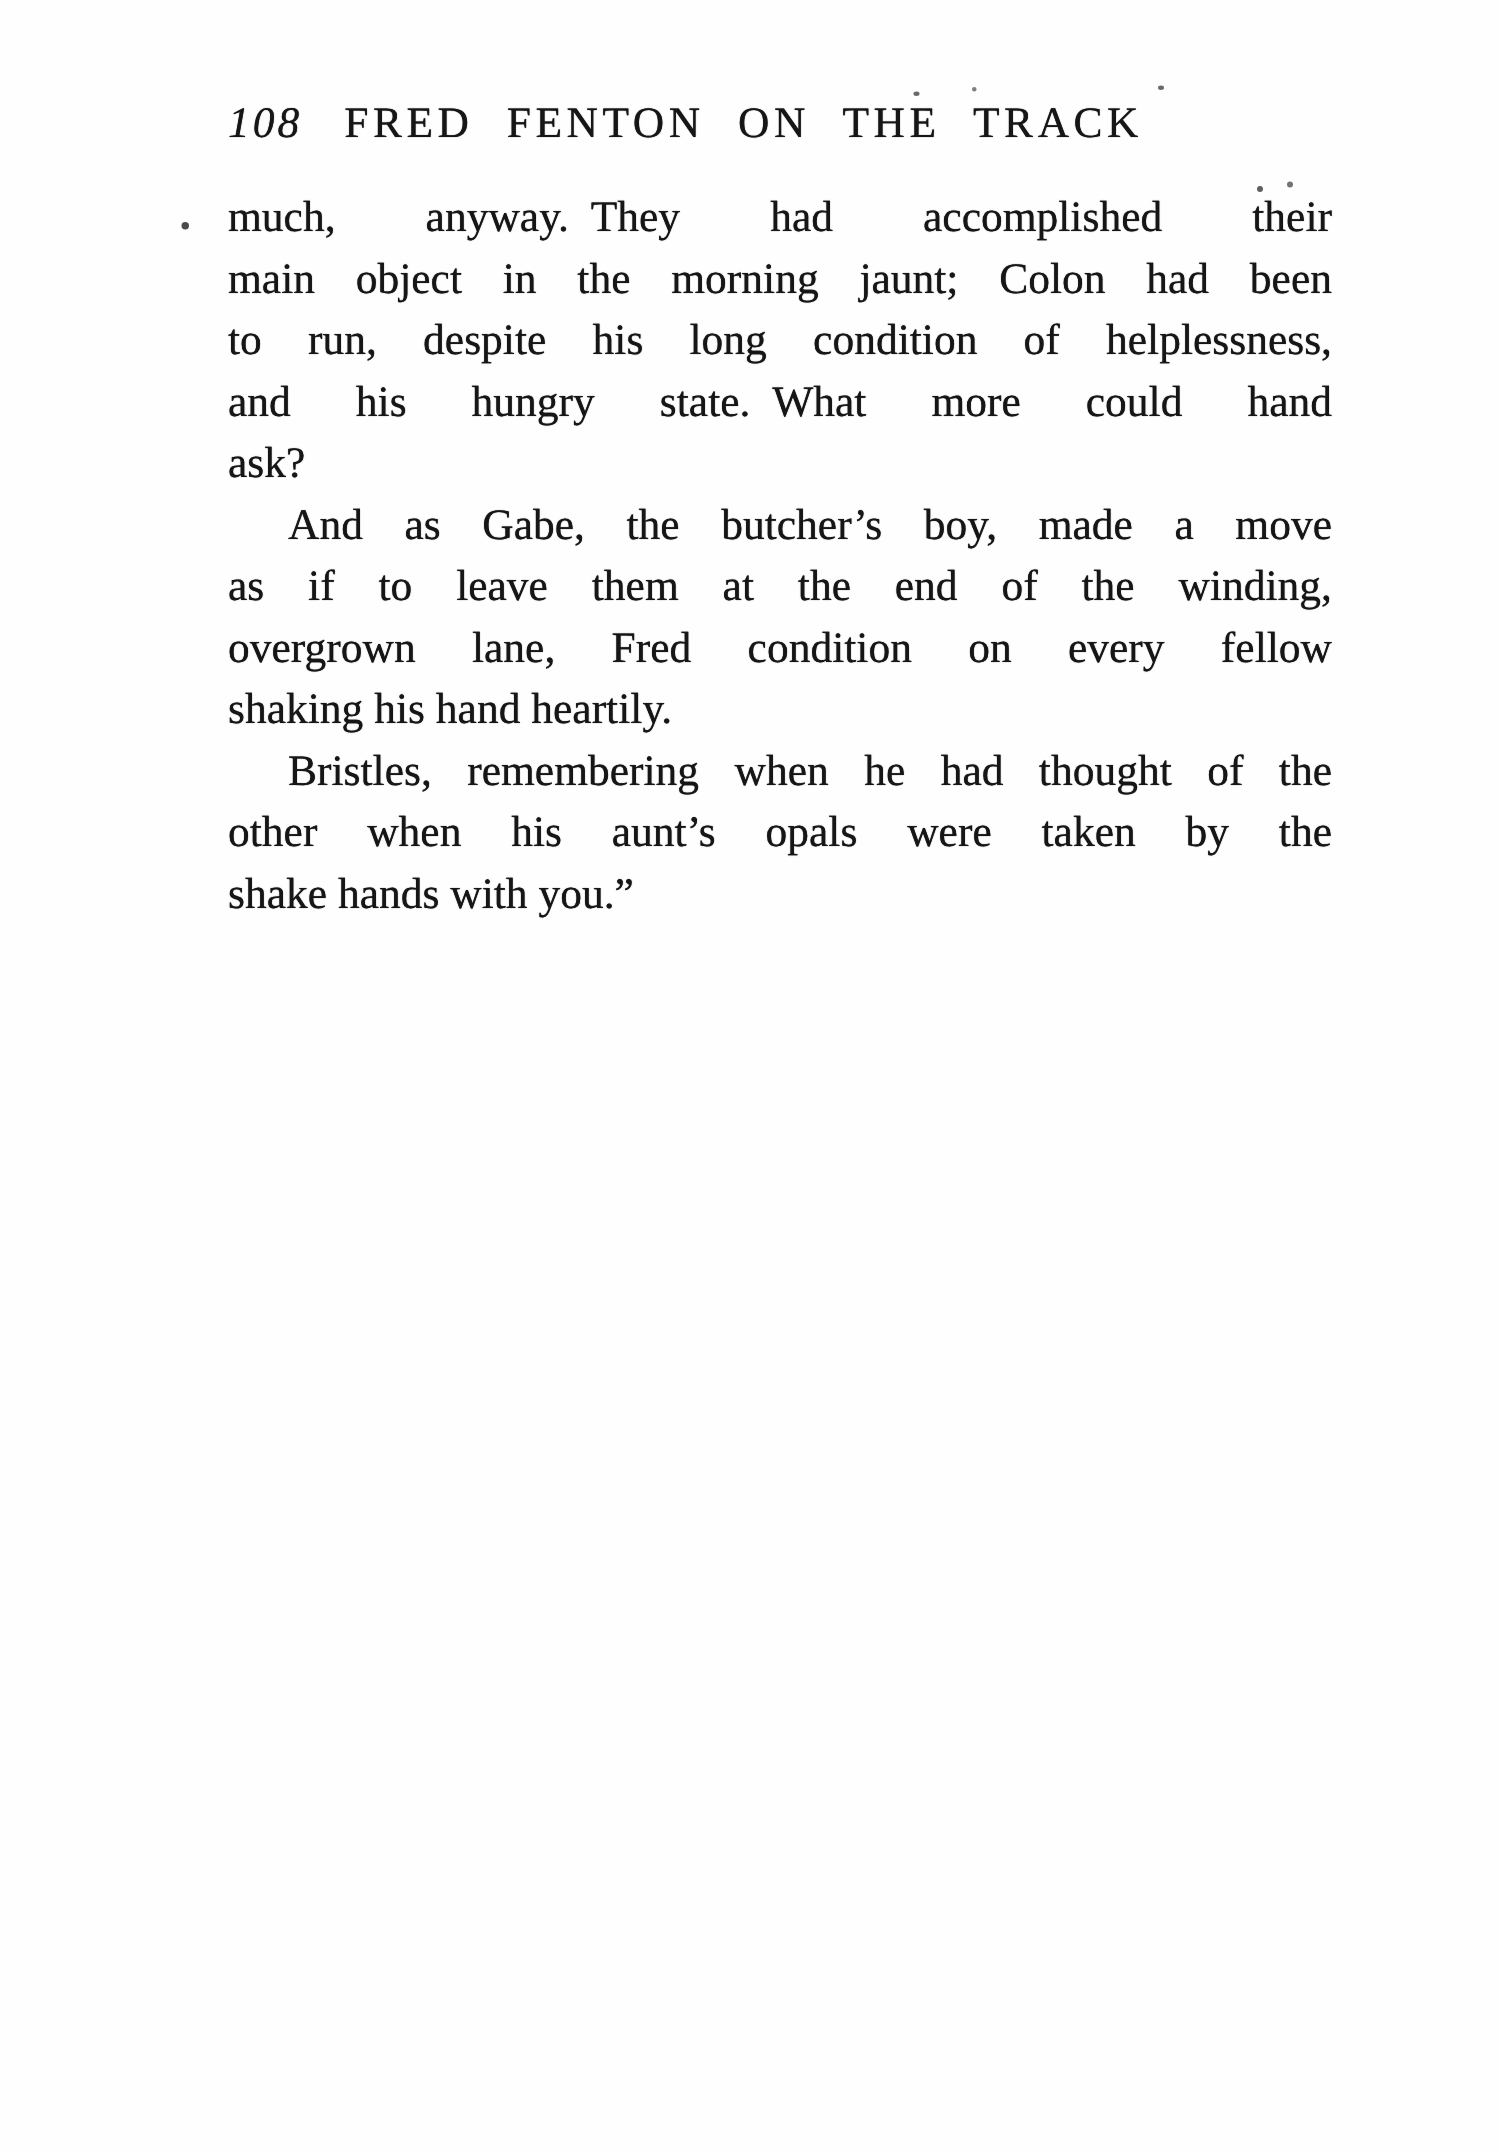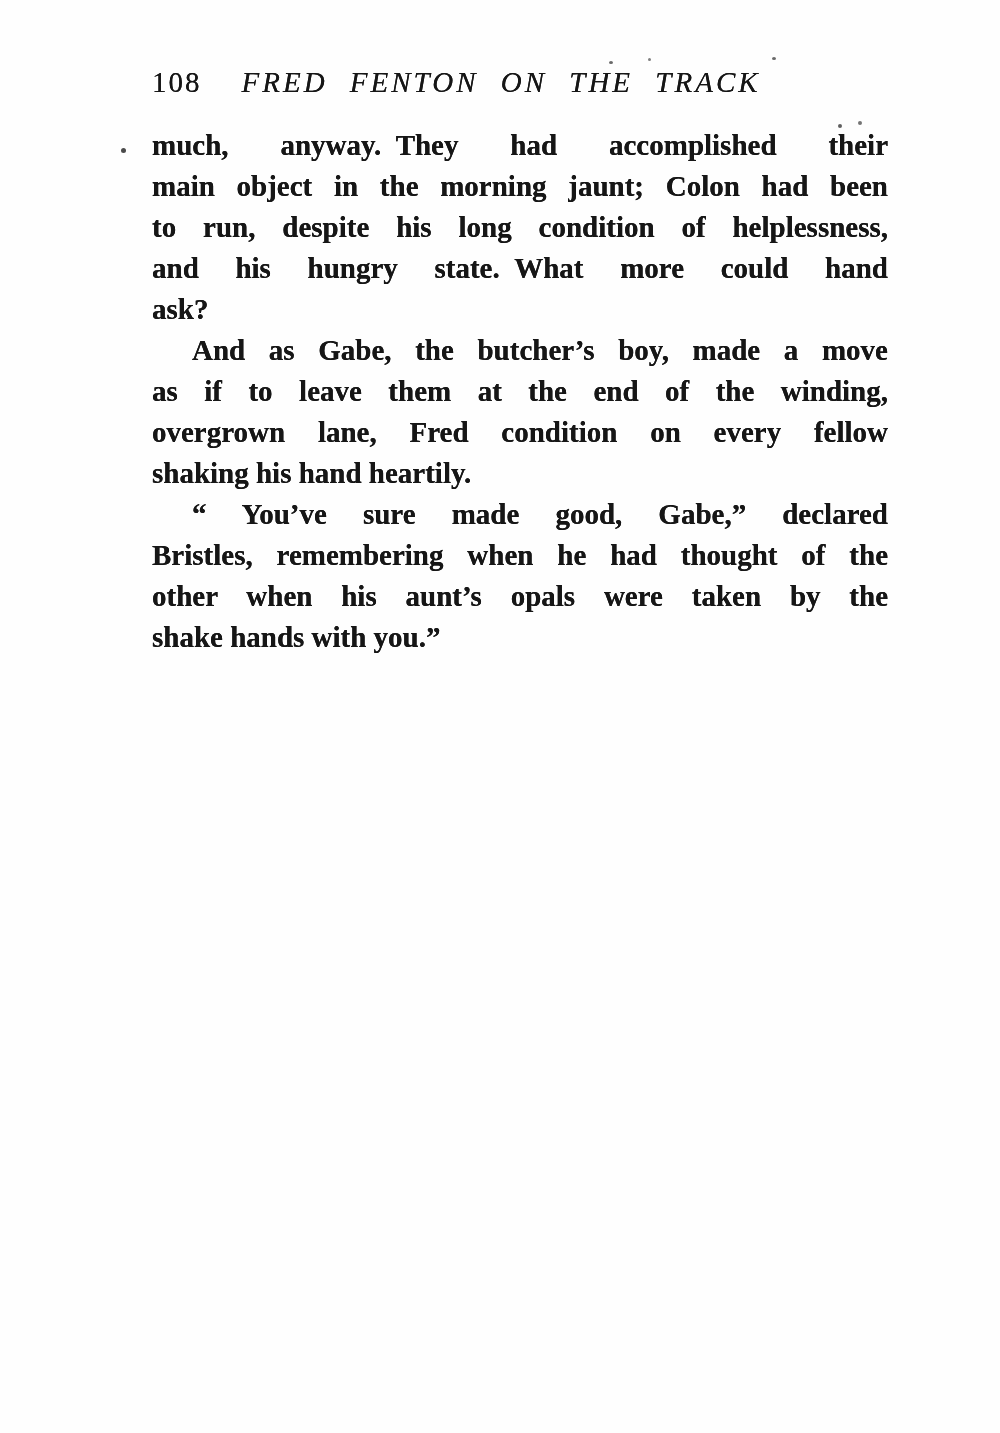--- a/index.html
+++ b/index.html
@@ -23,37 +23,37 @@
     width: 736px;
     display: flex;
     align-items: baseline;
     font-size: 29px;
     line-height: 40px;
     white-space: nowrap;
     text-shadow: 0 0 0.6px currentColor;
   }
   .page-number {
     letter-spacing: 2px;
-    margin-right: 40px;
+    margin-right: 28px;
+    font-style: italic;
   }
   .running-title {
     letter-spacing: 3px;
     word-spacing: 12px;
-    font-style: italic;
   }
   .page-body {
     position: absolute;
     top: 125px;
     left: 152px;
     width: 736px;
     font-size: 29px;
     line-height: 41px;
     text-shadow: 0 0 0.6px currentColor;
   }
-  .paragraph { margin: 0; font-weight: bold; }
+  .paragraph { margin: 0; }
   .line {
     text-align: justify;
     text-align-last: justify;
   }
   .line.last {
     text-align: left;
     text-align-last: left;
   }
   .paragraph.indent .line:first-child {
     text-indent: 40px;
@@ -92,21 +92,20 @@
     </div>
 
     <div class="paragraph indent">
       <div class="line">And as Gabe, the butcher’s boy, made a move</div>
       <div class="line">as if to leave them at the end of the winding,</div>
       <div class="line">overgrown lane, Fred condition on every fellow</div>
       <div class="line last">shaking his hand heartily.</div>
     </div>
 
     <div class="paragraph indent">
-      <div class="line">“ You’ve sure made good, Gabe,” declared</div>
       <div class="line">Bristles, remembering when he had thought of the</div>
       <div class="line">other when his aunt’s opals were taken by the</div>
       <div class="line last">shake hands with you.”</div>
     </div>
 
   </div>
 
   <div class="speck margin-dot"></div>
   <div class="speck s1"></div>
   <div class="speck s2"></div>

